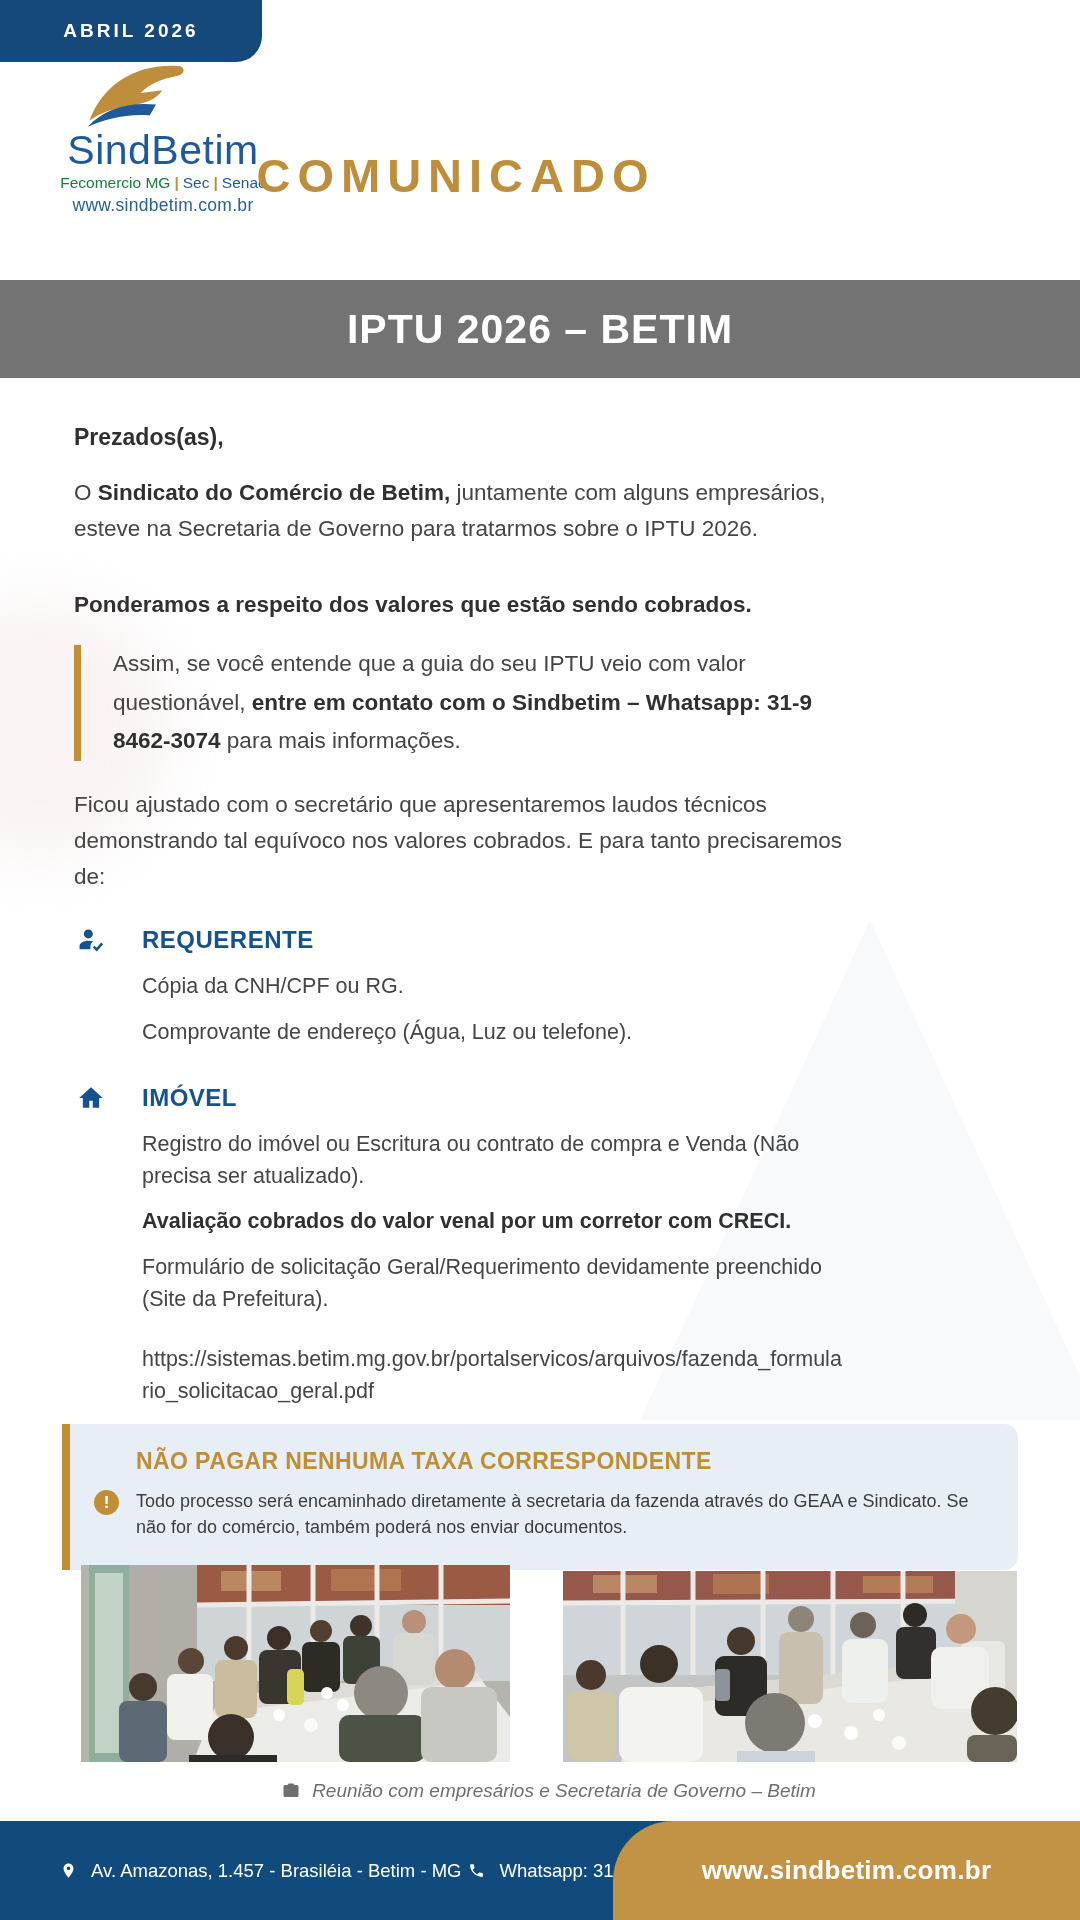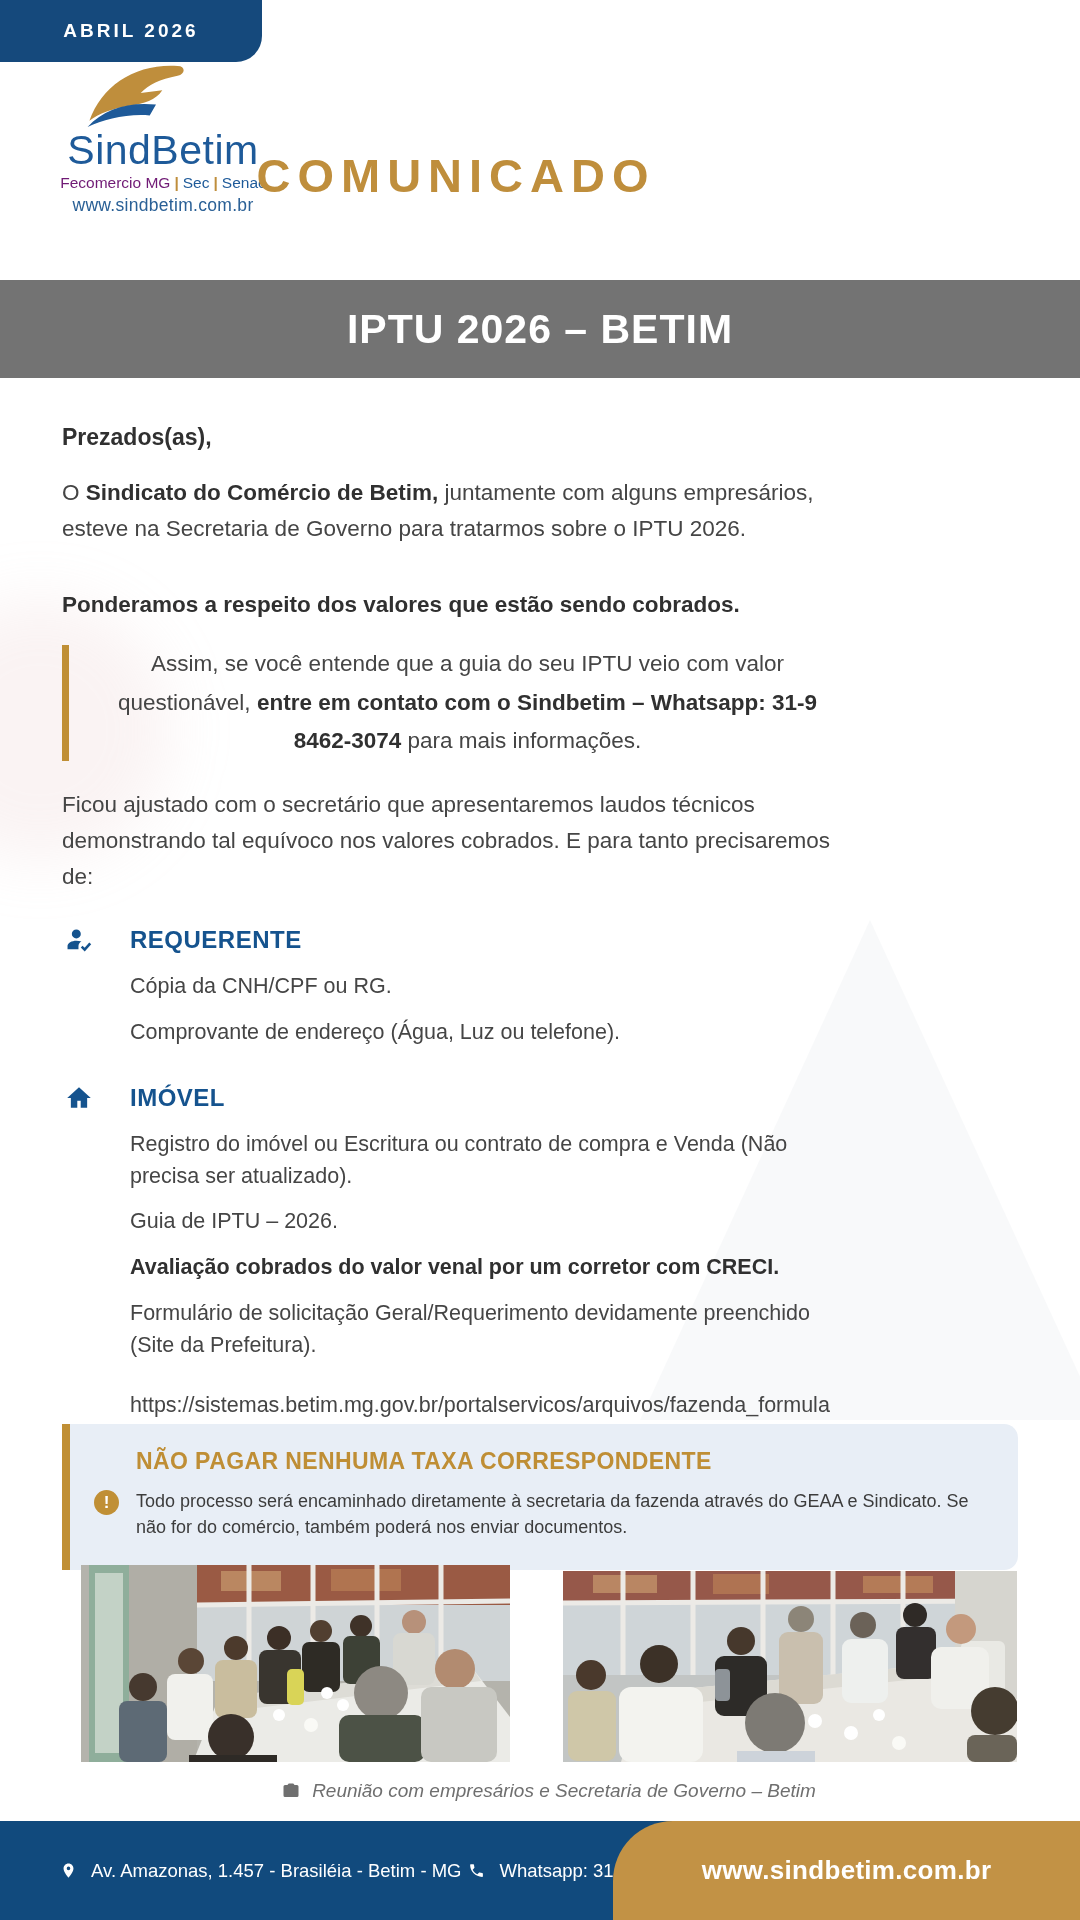--- a/index.html
+++ b/index.html
@@ -17,39 +17,39 @@
 
   
   .badge { position:absolute; top:0; left:0; width:262px; height:62px;
     background:#15497c; border-radius:0 0 26px 0; color:#fff; display:flex;
     align-items:center; justify-content:center; font-size:19px; font-weight:bold;
     letter-spacing:3px; }
   .logo { position:absolute; top:56px; left:48px; width:230px; text-align:center; }
   .logo-swoosh { display:block; margin:0 auto 2px 30px; }
   .logo-name { font-size:41px; color:#1e5a99; letter-spacing:0.5px; line-height:1.0; }
   .logo-orgs { margin-top:3px; font-size:15.5px; color:#1e5a99; }
-  .logo-orgs .gold { color:#701a75; }
+  .logo-orgs .gold { color:#15803d; }
   .logo-orgs .sep { color:#bf8e3c; font-weight:bold; padding:0 4px; }
   .logo-site { margin-top:3px; font-size:17.5px; color:#2a6096; letter-spacing:0.3px; }
   .comunicado { position:absolute; top:148px; left:0; width:912px; text-align:center;
     font-size:47px; font-weight:800; letter-spacing:7px; color:#bf8e3c; }
 
   .banner { position:absolute; top:280px; left:0; width:1080px; height:98px;
     background:#737373; display:flex; align-items:center; justify-content:center;
     color:#fff; font-size:41px; font-weight:bold; letter-spacing:1px; }
 
   
-  .body { position:absolute; top:378px; left:0; width:896px; padding:0 62px; color:#454545; }
+  .body { position:absolute; top:378px; left:12px; width:896px; padding:0 62px; color:#454545; }
   .salutation { margin-top:46px; font-size:23px; font-weight:bold; color:#333; }
   .p { font-size:22.5px; line-height:1.6; }
   .p b, .salutation, .bold { color:#303030; }
   .p1 { margin-top:24px; max-width:870px; }
   .p2 { margin-top:40px; font-weight:bold; color:#303030; }
   .quote { margin-top:22px; border-left:7px solid #c08f35; padding-left:32px;
-    max-width:895px;text-align:center; }
+    max-width:895px; }
   .quote .inner { max-width:860px; line-height:1.72; }
   .p3 { margin-top:26px; max-width:890px; }
 
   .sec-hdr { margin-top:30px; display:flex; align-items:center; }
   .sec-hdr.second { margin-top:34px; }
   .sec-icon { width:30px; height:30px; flex:0 0 30px; margin-left:2px; }
   .sec-title { margin-left:36px; font-size:24px; font-weight:bold; color:#15538e;
     letter-spacing:0.5px; }
   .items { list-style:none; margin-left:68px; margin-top:16px; }
   .items li { font-size:21.5px; line-height:1.48; max-width:820px; margin-top:14px; color:#454545; }
@@ -141,21 +141,20 @@
     </ul>
 
     <div class="sec-hdr second">
       <svg class="sec-icon" viewBox="0 0 28 28">
         <path fill="#15538e" d="M14 4L3 14h3.4v9h6v-6.5h3.2V23h6v-9H25L14 4z"></path>
       </svg>
       <div class="sec-title">IMÓVEL</div>
     </div>
     <ul class="items">
       <li>Registro do imóvel ou Escritura ou contrato de compra e Venda (Não precisa ser atualizado).</li>
-      <li>Guia de IPTU – 2026.</li>
       <li class="bold">Avaliação cobrados do valor venal por um corretor com CRECI.</li>
       <li>Formulário de solicitação Geral/Requerimento devidamente preenchido (Site da Prefeitura).</li>
       <li class="url"><a href="#">https://sistemas.betim.mg.gov.br/portalservicos/arquivos/fazenda_formulario_solicitacao_geral.pdf</a></li>
     </ul>
   </div>
 
   <div class="alert">
     <div class="alert-icon">!</div>
     <div class="alert-title">NÃO PAGAR NENHUMA TAXA CORRESPONDENTE</div>
     <div class="alert-text">Todo processo será encaminhado diretamente à secretaria da fazenda através do GEAA e Sindicato. Se não for do comércio, também poderá nos enviar documentos.</div>

